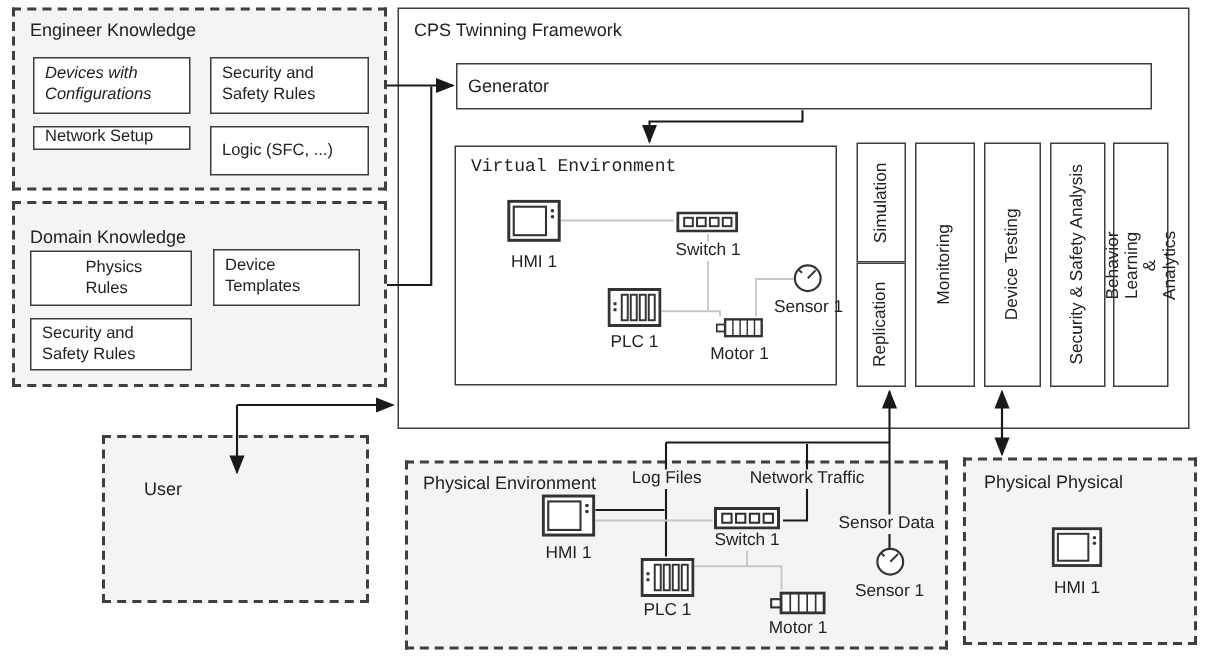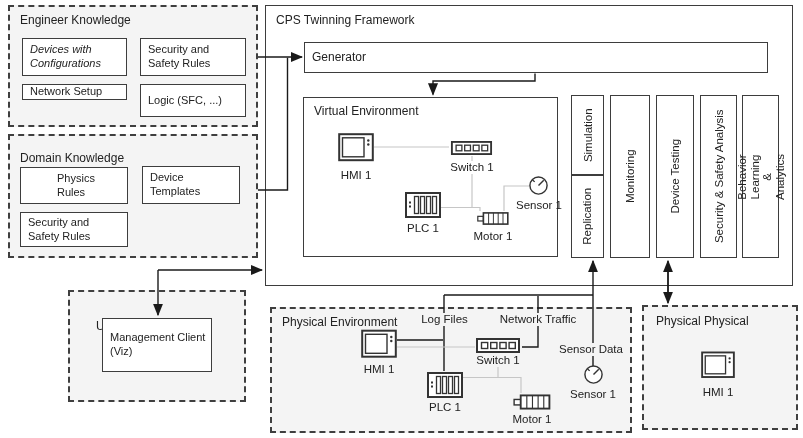--- a/index.html
+++ b/index.html
@@ -38,27 +38,26 @@
   <div class="panel" style="left:8px;top:134px;width:250px;height:124px;">
     <div class="ptitle" style="left:10px;top:15px;">Domain Knowledge</div>
   </div>
   <div class="box" style="left:20px;top:167px;width:108px;height:37px;padding-left:36px;">Physics Rules</div>
   <div class="box" style="left:142px;top:166px;width:98px;height:38px;">Device Templates</div>
   <div class="box" style="left:20px;top:212px;width:108px;height:35px;">Security and Safety Rules</div>
 
   <div class="panel" style="left:68px;top:290px;width:178px;height:112px;">
     <div class="ptitle" style="left:26px;top:6px;margin-top:21px;">User</div>
   </div>
-  <div class="box" style="left:102px;top:318px;width:110px;height:54px;">Management Client (Viz)</div>
 
   <div class="frame" style="left:265px;top:5px;width:528px;height:281px;">
     <div class="ptitle" style="left:10px;top:7px;">CPS Twinning Framework</div>
   </div>
   <div class="box gen" style="left:304px;top:42px;width:464px;height:31px;">Generator</div>
-  <div class="frame" style="left:303px;top:97px;width:255px;height:160px;">
+  <div class="frame" style="left:303px;top:97px;width:255px;height:160px;font-family:Liberation Mono, monospace;">
     <div class="ptitle" style="left:10px;top:6px;">Virtual Environment</div>
   </div>
 
   <div class="vcol" style="left:571px;top:95px;width:33px;height:80px;">
       <span>Simulation</span>
     </div>
   <div class="vcol" style="left:571px;top:175px;width:33px;height:83px;">
       <span>Replication</span>
     </div>
   <div class="vcol" style="left:610px;top:95px;width:40px;height:163px;">

